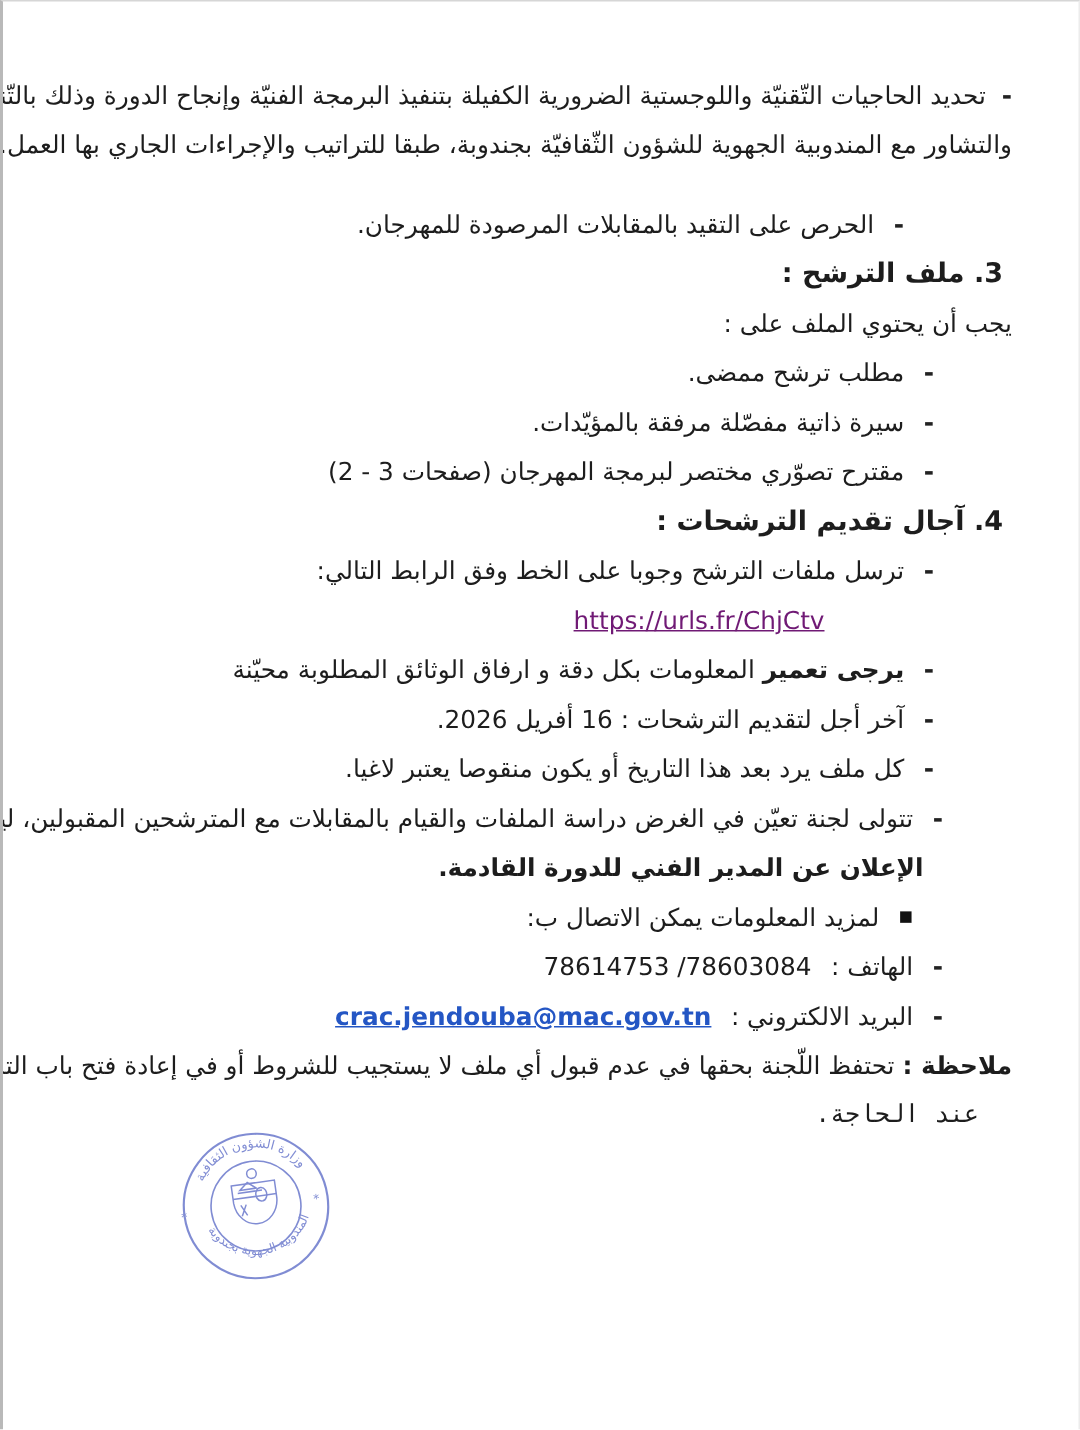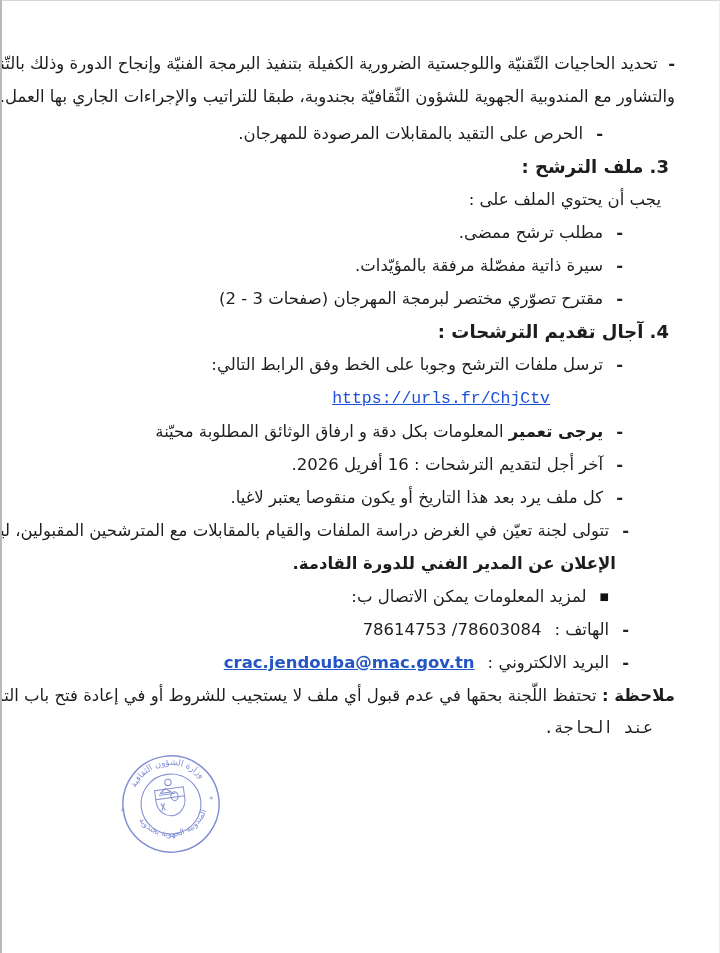--- a/index.html
+++ b/index.html
@@ -28,49 +28,48 @@
   }
   .just{
     text-align:justify;
     text-align-last:justify;
   }
   .right{text-align:right;}
   .li{display:flex;flex-direction:row;gap:13px;}
   .li .txt{flex:1;}
   .dash{flex:0 0 auto;font-weight:700;color:#222;}
   .ind-h{margin-right:6px;}
-  .ind-intro{margin-right:14px;}
+  .ind-intro{}
   .ind-sub{margin-right:52px;}
   .ind-b2{margin-right:72px;}
   .ind-sq{margin-right:66px;}
   .ind-contact{margin-right:46px;}
   .ind-committee2{margin-right:59px;font-weight:bold;}
   .ind-note2{margin-right:22px;font-family:Liberation Mono, monospace;}
   .heading{font-weight:700;font-size:18px;}
   .b{font-weight:700;}
   .sq{flex:0 0 auto;font-size:10px;line-height:27px;color:#111;}
   .linkrow{padding-left:0;padding-right:125px;text-align:right;}
   a.doclink{
-    color:#1d4ed8;
+    color:#701a75;
     text-decoration:underline;
     font-weight:400;
     unicode-bidi:embed;
     direction:ltr;
     display:inline-block;
-    font-family:Liberation Mono, monospace;
   }
   a.maillink{
     color:#2456c4;
     text-decoration:underline;
     font-weight:700;
     direction:ltr;
     display:inline-block;
   }
   .ltrnum{direction:ltr;unicode-bidi:isolate;display:inline-block;margin-left:8px;}
-  .gap-after-b1{margin-bottom:10px;}
+  .gap-after-b1{margin-bottom:26px;}
   .stamp{
     position:absolute;
     left:110px;top:744px;
     width:118px;height:118px;
     opacity:0.85;
   }
   .stamp text{font-family:"DejaVu Sans",sans-serif;}
 </style>
 </head>
 <body>

